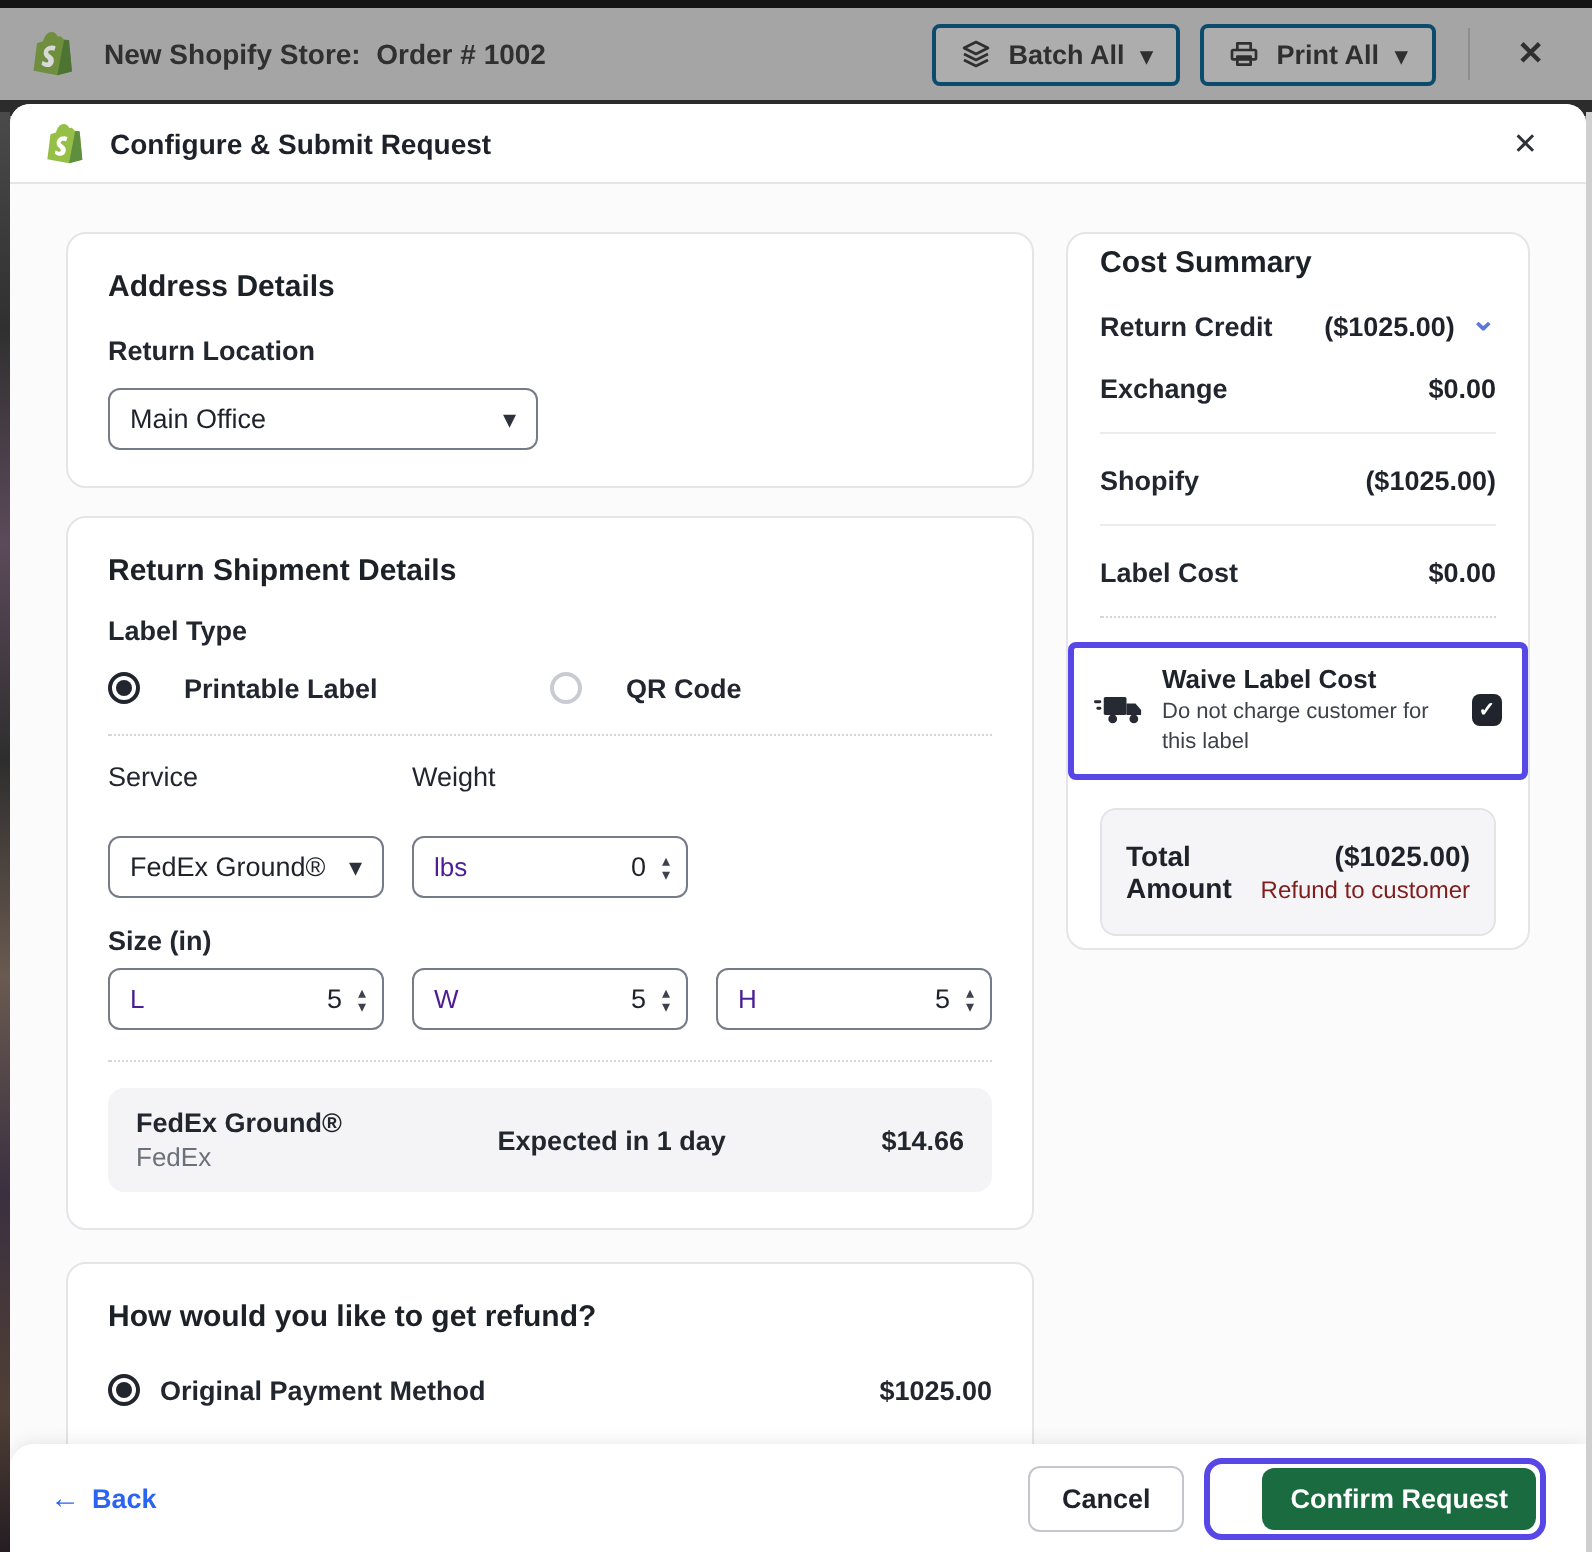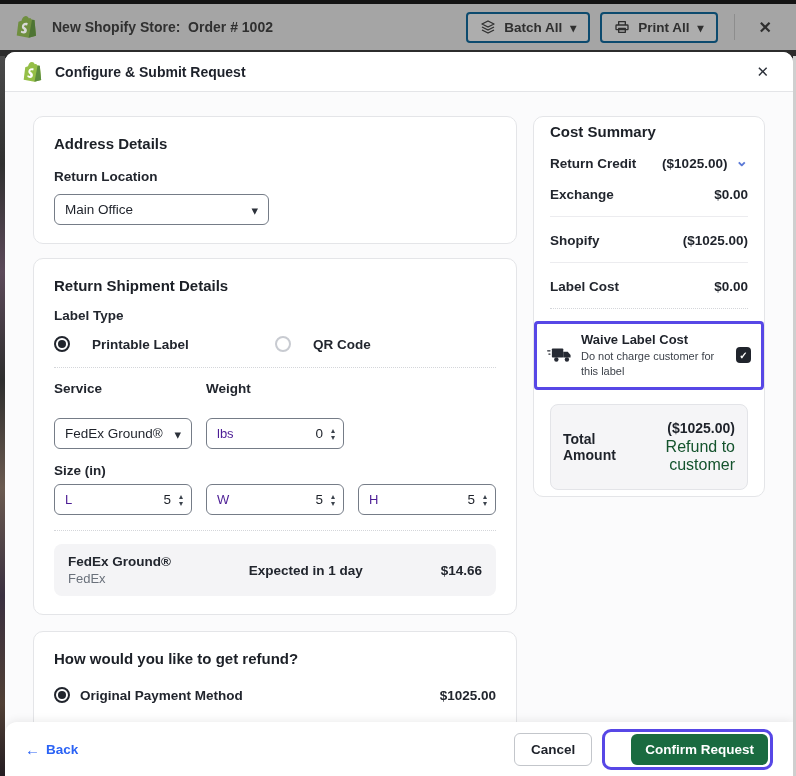--- a/index.html
+++ b/index.html
@@ -86,21 +86,21 @@
   
   .mt14 { margin-top:14px; }
   .radio-row { display:flex; align-items:center; margin-top:13px; }
   .radio-item { display:flex; align-items:center; gap:22px; width:230px; }
   .radio { width:16px; height:16px; border-radius:50%; border:2px solid #21252d; position:relative; flex:0 0 16px; cursor:pointer; }
   .radio.sel::after { content:""; position:absolute; inset:2px; border-radius:50%; background:#21252d; }
   .radio.unsel { border-color:#c8cbd1; }
   .radio-label { font-size:13.5px; font-weight:bold; color:#22262e; }
   .dash-div { border-top:1px dotted #d4d6da; margin:15px 0 13px 0; }
   .form-grid { display:grid; grid-template-columns:repeat(3,1fr); gap:14px; }
-  .fg-label { font-size:13.5px; font-weight:bold; color:#22262e; margin-bottom:6px; height:17px; }
+  .fg-label { font-size:13.5px; font-weight:normal; color:#22262e; margin-bottom:6px; height:17px; }
   .field {
     height:31px; border:1px solid #757c87; border-radius:6px; background:#fff;
     display:flex; align-items:center; padding:0 8px 0 10px; cursor:text;
   }
   .field .prefix { font-size:13px; color:#4c1d95; }
   .field .f-spacer { flex:1; }
   .field .f-val { font-size:13.5px; color:#1e222a; }
   .spinner { margin-left:8px; display:flex; flex-direction:column; align-items:center; color:#3c434d; cursor:pointer; }
   .spinner::before { content:"▴"; font-size:8px; line-height:7px; }
   .spinner::after  { content:"▾"; font-size:8px; line-height:7px; }
@@ -134,21 +134,21 @@
   .waive-title { font-size:13px; font-weight:bold; color:#1e222a; }
   .waive-desc { font-size:11px; color:#3d424a; line-height:1.35; margin-top:2px; }
   .waive-box .checkbox { width:16px; height:16px; border-radius:4px; }
   .total-box {
     margin-top:14px; background:#f5f5f7; border:1px solid #e3e4e8; border-radius:8px;
     padding:15px 12px; display:flex; align-items:center;
   }
   .total-label { font-size:14px; font-weight:bold; color:#1e222a; flex:1; }
   .total-right { text-align:right; }
   .total-val { font-size:14px; font-weight:bold; color:#1e222a; }
-  .total-note { font-size:16px; color:#14532d; margin-top:2px; }
+  .total-note { font-size:12px; color:#7f1d1d; margin-top:2px; }
 
   
   .modal-footer {
     position:absolute; left:0; right:0; bottom:0; height:54px; background:#fff;
     border-top-left-radius:12px; box-shadow:0 -2px 8px rgba(0,0,0,0.07);
     display:flex; align-items:center; padding:0 20px; gap:10px; z-index:5;
   }
   .back-link { display:flex; align-items:center; gap:6px; color:#2b63f5; font-size:13.5px; font-weight:bold; cursor:pointer; }
   .back-arrow::before { content:"←"; font-size:15px; }
   .foot-spacer { flex:1; }

